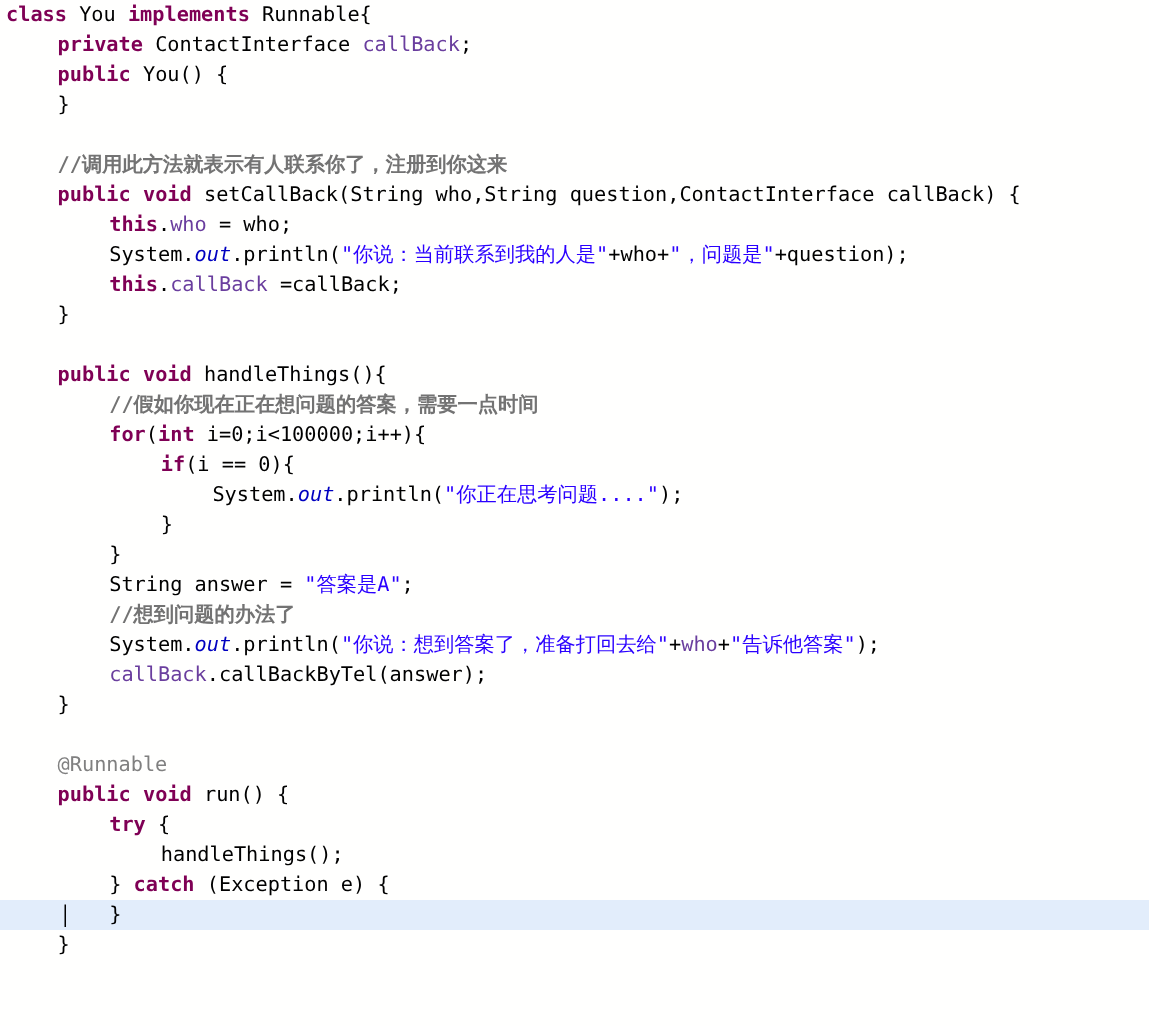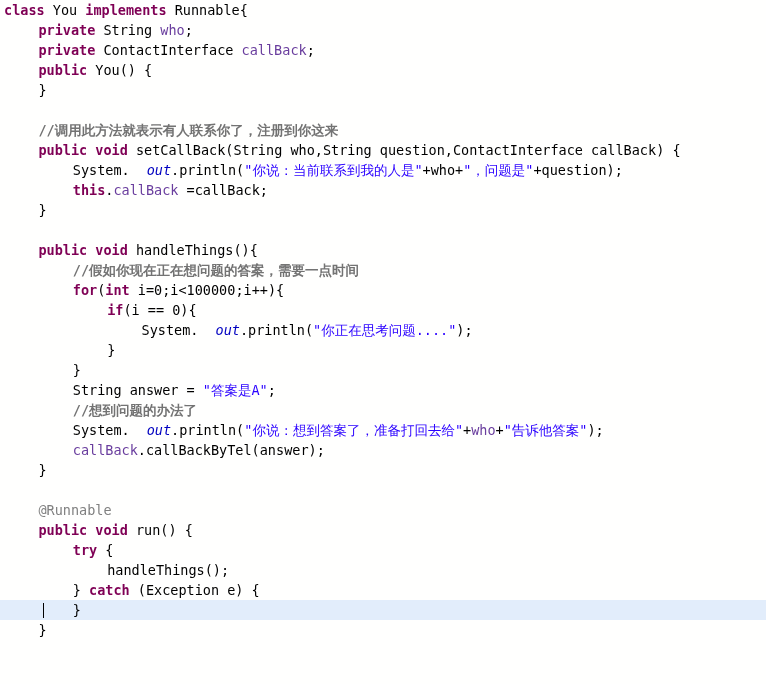--- a/index.html
+++ b/index.html
@@ -40,44 +40,44 @@
   }
 
   .tok { white-space: pre; }
 
   
   .kw       { color: #7f0055; font-weight: bold; }   
   .plain    { color: #000000; }                      
   .str      { color: #2a00ff; }                      
   .cmt      { color: #737373; font-weight: bold; }                      
   .field    { color: #6a3e9e; }                      
-  .stat     { color: #0000c0; font-style: italic; margin-left: 17px; }  
+  .stat     { color: #0000c0; font-style: italic; }  
   .ann      { color: #808080; }
 
   
   .caret {
     position: absolute;
     width: 1px;
     height: 15px;
     top: 3px;
     background: #000000;
   }
 </style>
 </head>
 <body>
 
 <div id="editor">
     <div class="code-line"><span style="padding-left: 0px;"><span class="tok kw">class</span><span class="tok plain"> You </span><span class="tok kw">implements</span><span class="tok plain"> Runnable{</span></span></div>
-    <div class="code-line"><span style="padding-left: 34.4px;"><span class="tok kw">private</span><span class="tok plain"> String </span><span class="tok field">who</span><span class="tok plain">;</span></span></div>
     <div class="code-line"><span style="padding-left: 34.4px;"><span class="tok kw">private</span><span class="tok plain"> ContactInterface </span><span class="tok field">callBack</span><span class="tok plain">;</span></span></div>
     <div class="code-line"><span style="padding-left: 34.4px;"><span class="tok kw">public</span><span class="tok plain"> You() {</span></span></div>
     <div class="code-line"><span style="padding-left: 34.4px;"><span class="tok plain">}</span></span></div>
     <div class="code-line"><span style="padding-left: 0px;"></span></div>
     <div class="code-line"><span style="padding-left: 34.4px;"><span class="tok cmt">//调用此方法就表示有人联系你了，注册到你这来</span></span></div>
     <div class="code-line"><span style="padding-left: 34.4px;"><span class="tok kw">public</span><span class="tok plain"> </span><span class="tok kw">void</span><span class="tok plain"> setCallBack(String who,String question,ContactInterface callBack) {</span></span></div>
+    <div class="code-line"><span style="padding-left: 68.8px;"><span class="tok kw">this</span><span class="tok plain">.</span><span class="tok field">who</span><span class="tok plain"> = who;</span></span></div>
     <div class="code-line"><span style="padding-left: 68.8px;"><span class="tok plain">System.</span><span class="tok stat">out</span><span class="tok plain">.println(</span><span class="tok str">"你说：当前联系到我的人是"</span><span class="tok plain">+who+</span><span class="tok str">"，问题是"</span><span class="tok plain">+question);</span></span></div>
     <div class="code-line"><span style="padding-left: 68.8px; margin-top: 26px;"><span class="tok kw">this</span><span class="tok plain">.</span><span class="tok field">callBack</span><span class="tok plain"> =callBack;</span></span></div>
     <div class="code-line"><span style="padding-left: 34.4px;"><span class="tok plain">}</span></span></div>
     <div class="code-line"><span style="padding-left: 0px;"></span></div>
     <div class="code-line"><span style="padding-left: 34.4px;"><span class="tok kw">public</span><span class="tok plain"> </span><span class="tok kw">void</span><span class="tok plain"> handleThings(){</span></span></div>
     <div class="code-line"><span style="padding-left: 68.8px;"><span class="tok cmt">//假如你现在正在想问题的答案，需要一点时间</span></span></div>
     <div class="code-line"><span style="padding-left: 68.8px;"><span class="tok kw">for</span><span class="tok plain">(</span><span class="tok kw">int</span><span class="tok plain"> i=0;i&lt;100000;i++){</span></span></div>
     <div class="code-line"><span style="padding-left: 103.2px;"><span class="tok kw">if</span><span class="tok plain">(i == 0){</span></span></div>
     <div class="code-line"><span style="padding-left: 137.6px;"><span class="tok plain">System.</span><span class="tok stat">out</span><span class="tok plain">.println(</span><span class="tok str">"你正在思考问题...."</span><span class="tok plain">);</span></span></div>
     <div class="code-line"><span style="padding-left: 103.2px;"><span class="tok plain">}</span></span></div>

